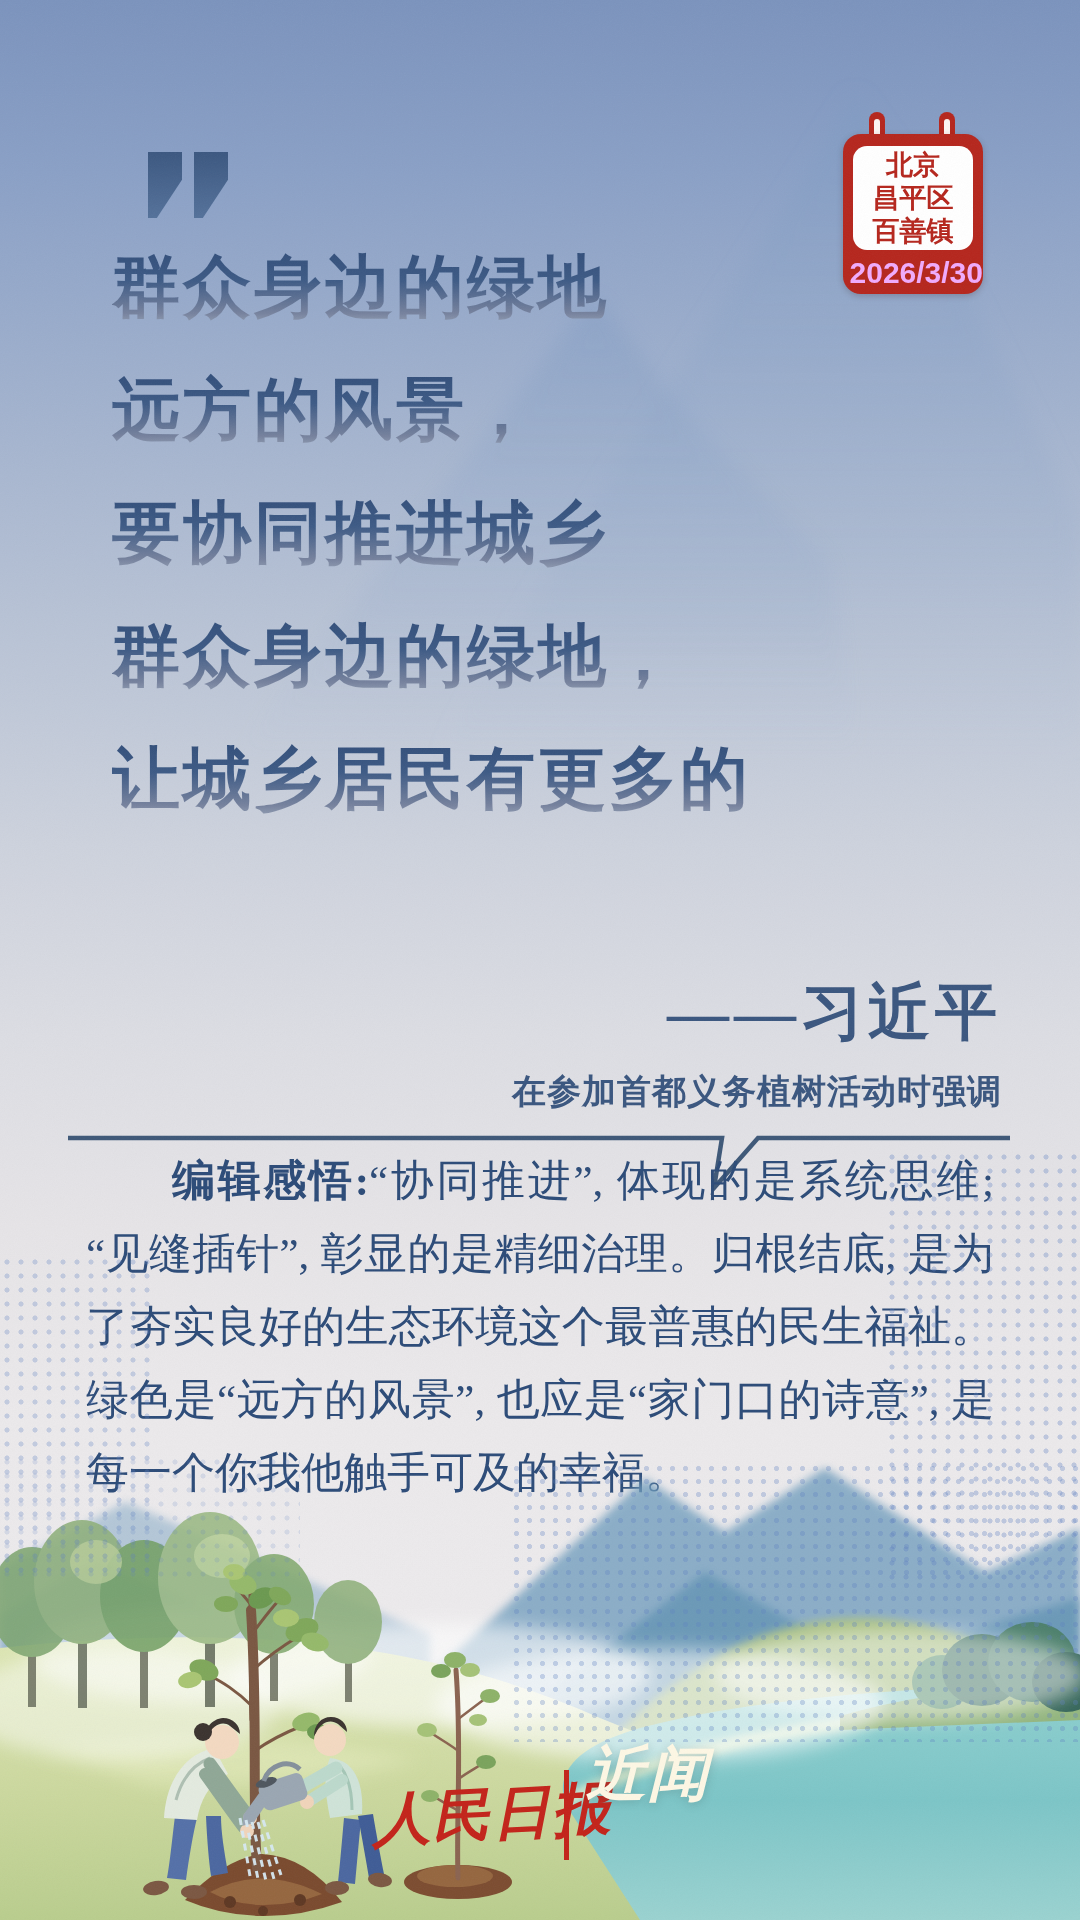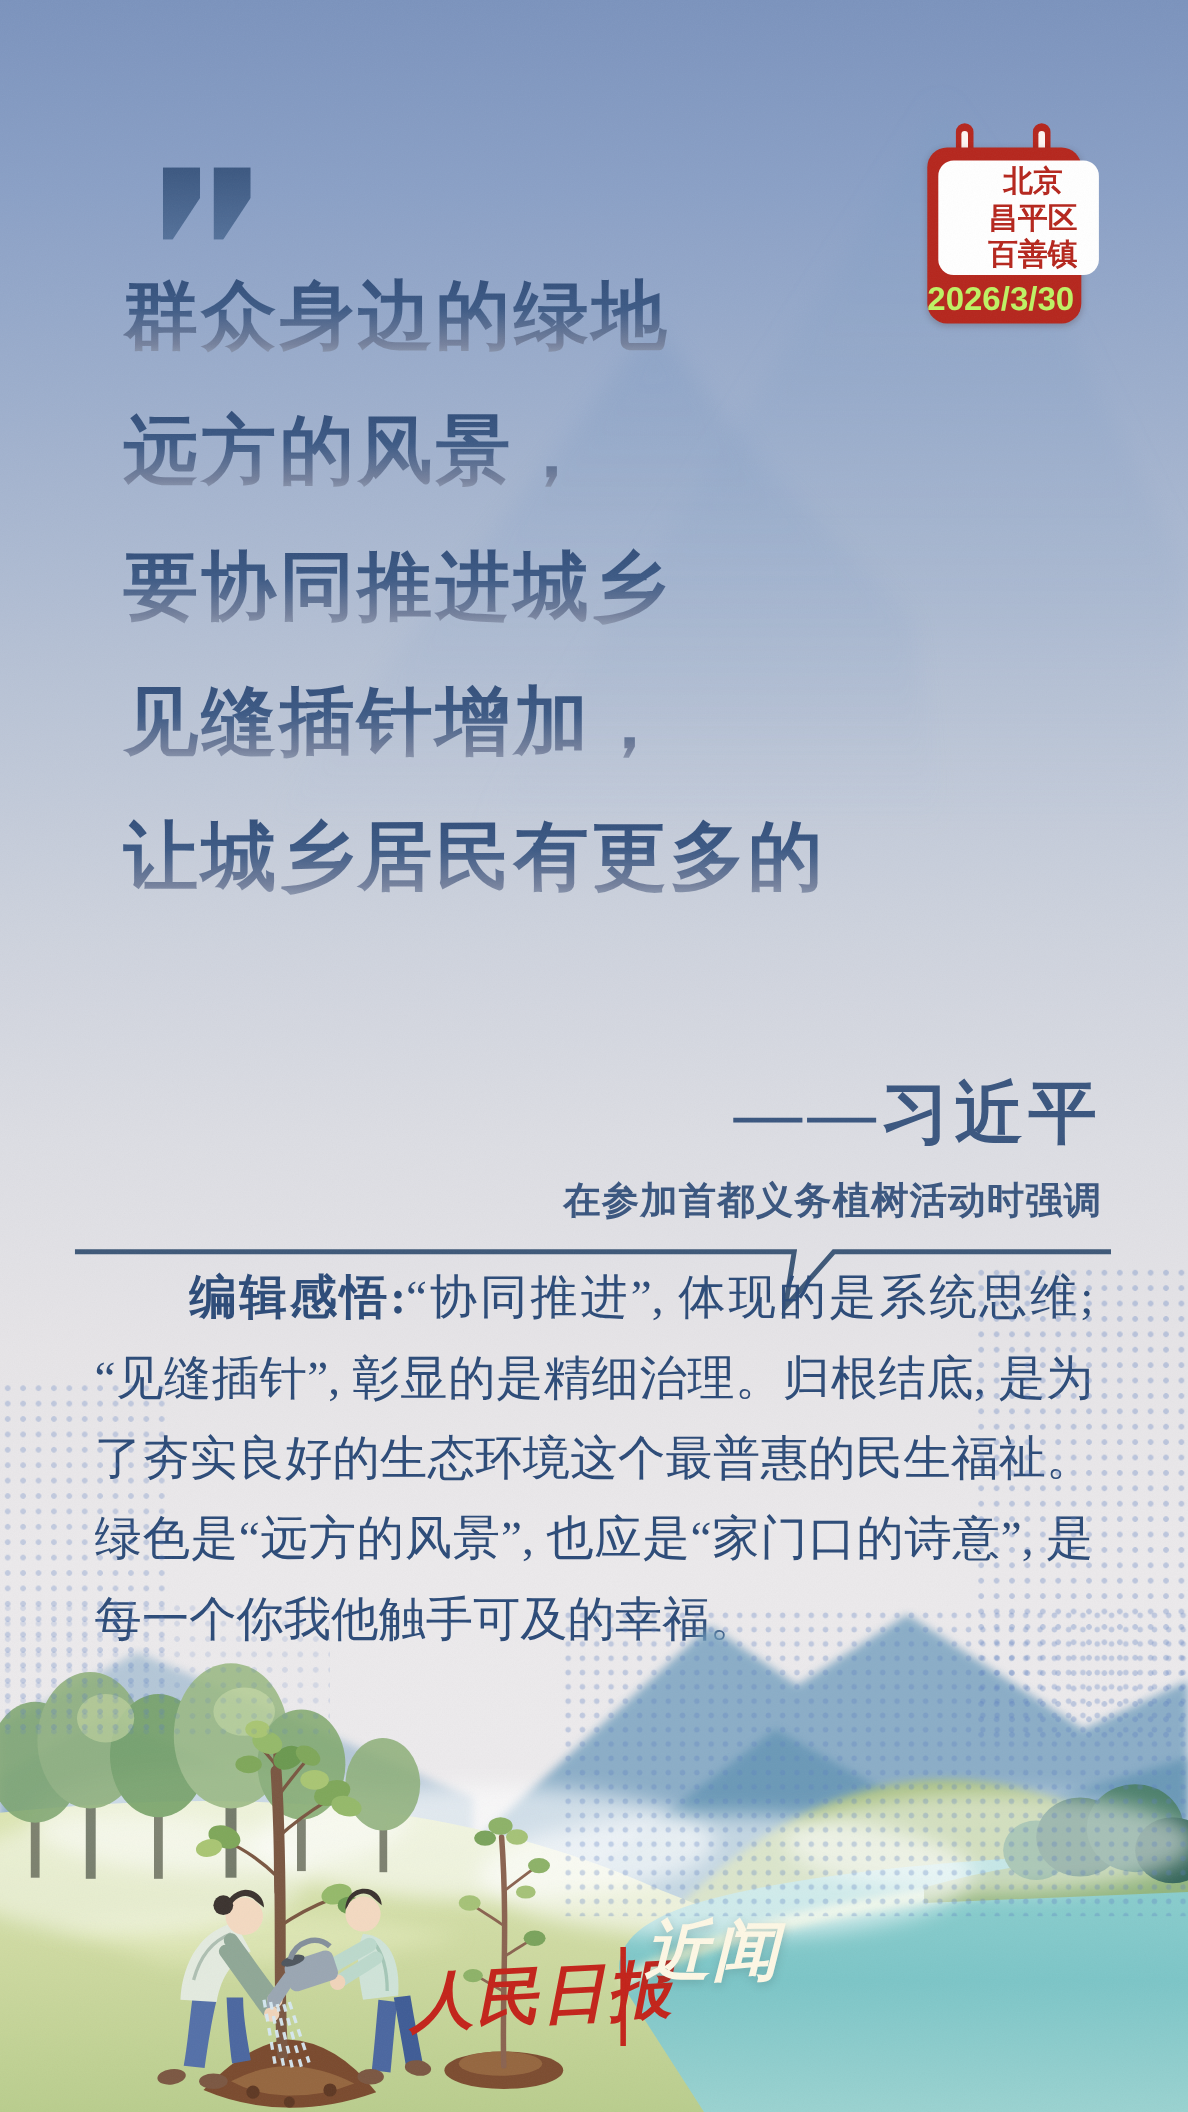--- a/index.html
+++ b/index.html
@@ -20,23 +20,23 @@
   
   .sky-mountains{left:0;top:0;width:1080px;height:760px;pointer-events:none;}
 
   
   .badge{left:843px;top:112px;width:140px;height:182px;}
   .badge .peg{position:absolute;top:0;width:16px;height:40px;background:#b5261d;border-radius:8px;}
   .badge .peg.p1{left:26px;} .badge .peg.p2{left:96px;}
   .badge .peg .slot{position:absolute;left:5px;top:7px;width:6px;height:18px;background:#fdf5f2;border-radius:3px;}
   .badge .body{position:absolute;left:0;top:22px;width:140px;height:160px;background:#b5261d;border-radius:18px;box-shadow:0 2px 6px rgba(60,30,30,.25);}
   .badge .inner{position:absolute;left:10px;top:12px;width:120px;height:104px;background:#ffffff;border-radius:14px;
-    display:flex;flex-direction:column;justify-content:center;align-items:center;padding-left:26px;}
+    display:flex;flex-direction:column;justify-content:center;align-items:center;}
   .badge .loc{color:#b5261d;font-family:"Liberation Sans","DejaVu Sans",sans-serif;font-weight:bold;font-size:27px;line-height:33px;text-align:center;white-space:nowrap;}
-  .badge .date{position:absolute;left:0;top:122px;width:140px;text-align:left;color:#bef264;
+  .badge .date{position:absolute;left:0;top:122px;width:140px;text-align:right;color:#f0abfc;
     font-family:"Liberation Sans","DejaVu Sans",sans-serif;font-weight:bold;font-size:30px;}
 
   
   .qmark{left:148px;top:152px;width:86px;height:68px;}
   .qmark .tick{position:absolute;top:0;width:34px;height:66px;background:linear-gradient(180deg,#3b5780,#54719a);
     clip-path:polygon(0 0,100% 0,100% 42%,26% 100%,0 100%);}
   .qmark .tick.t1{left:0;} .qmark .tick.t2{left:46px;}
 
   .quote{left:112px;top:226px;width:880px;}
   .quote .line{height:123px;display:flex;align-items:center;white-space:nowrap;}
@@ -130,21 +130,21 @@
     <div class="line">
         <span class="txt">群众身边的绿地</span>
       </div>
     <div class="line">
         <span class="txt">远方的风景，</span>
       </div>
     <div class="line">
         <span class="txt">要协同推进城乡</span>
       </div>
     <div class="line">
-        <span class="txt">见缝插针增加，</span>
+        <span class="txt">群众身边的绿地，</span>
       </div>
     <div class="line">
         <span class="txt">让城乡居民有更多的</span>
       </div>
   </div>
 
   <div class="abs attrib">
     <div class="author">——习近平</div>
     <div class="context">在参加首都义务植树活动时强调</div>
   </div>

